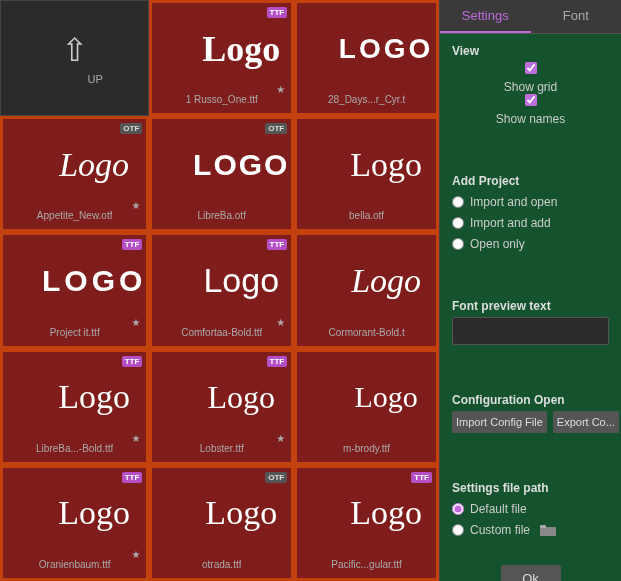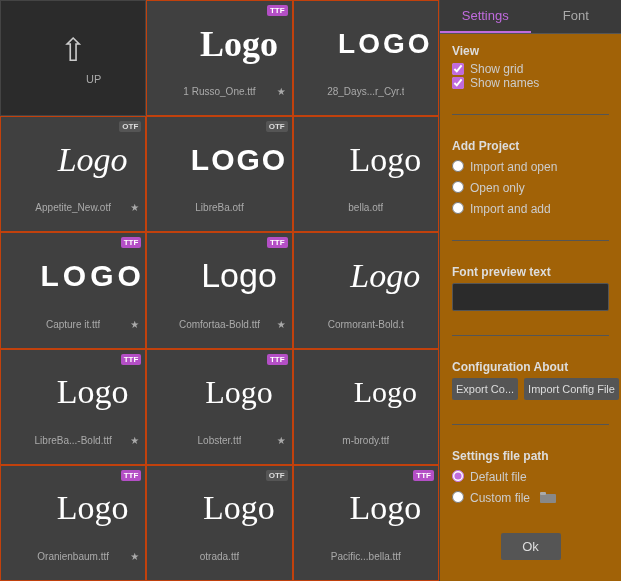--- a/index.html
+++ b/index.html
@@ -18,43 +18,43 @@
       width: 440px;
       height: 581px;
       display: grid;
       grid-template-columns: repeat(3, 1fr);
       grid-template-rows: repeat(5, 1fr);
       border-right: 1px solid #444;
       overflow: hidden;
     }
 
     .font-cell {
-      border: 1px solid #c2410c;
+      border: 3px solid #c2410c;
       display: flex;
       flex-direction: column;
       align-items: center;
       justify-content: center;
       position: relative;
-      background: #404040;
+      background: #7f1d1d;
       cursor: pointer;
     }
 
     .font-cell .preview {
       flex: 1;
       display: flex;
       align-items: center;
       justify-content: center;
       width: 100%;
       margin-left: 39px;
     }
 
     .font-cell .label {
       font-size: 10px;
       color: #aaa;
-      padding-bottom: 18px;
+      padding-bottom: 8px;
       text-align: center;
       white-space: nowrap;
       overflow: hidden;
       text-overflow: ellipsis;
       max-width: 100%;
     }
 
     .font-cell .badge {
       position: absolute;
       top: 4px;
@@ -96,21 +96,21 @@
     }
 
     
     .font-logo { font-size: 36px; font-weight: bold; color: #fff; font-family: serif; }
     .font-logo-block { font-size: 36px; font-weight: 900; color: #fff; font-family: 'Arial Black', sans-serif; letter-spacing: 2px; }
 
     
     .right-panel {
       width: 181px;
       height: 581px;
-      background: #a16207;
+      background: #14532d;
       display: flex;
       flex-direction: column;
     }
 
     .tabs {
       display: flex;
       border-bottom: 1px solid #555;
     }
     .tab {
       flex: 1;
@@ -142,29 +142,31 @@
       font-weight: bold;
       margin-bottom: 4px;
     }
 
     .checkbox-row {
       display: flex;
       align-items: center;
       gap: 6px;
       font-size: 12px;
       color: #ccc;
+      flex-direction: column;
     }
     .checkbox-row input[type=checkbox] {
       accent-color: #c06bde;
       width: 12px;
       height: 12px;
     }
 
     .radio-row {
       display: flex;
+      align-items: center;
       gap: 6px;
       font-size: 12px;
       color: #ccc;
       margin-top: 7px;
     }
     .radio-row input[type=radio] {
       accent-color: #c06bde;
       width: 12px;
       height: 12px;
     }
@@ -265,21 +267,21 @@
     </div>
     <div class="label">bella.otf</div>
   </div>
 
   <div class="font-cell">
     <span class="badge badge-ttf">TTF</span>
     <div class="preview">
       <span style="font-size:30px;color:#fff;font-family:'Arial Black',sans-serif;font-weight:900;letter-spacing:4px;">LOGO</span>
     </div>
     <span class="star">★</span>
-    <div class="label">Capture it.ttf</div>
+    <div class="label">Project it.ttf</div>
   </div>
   <div class="font-cell">
     <span class="badge badge-ttf">TTF</span>
     <div class="preview">
       <span style="font-size:34px;color:#fff;font-family:'Trebuchet MS',sans-serif;">Logo</span>
     </div>
     <span class="star">★</span>
     <div class="label">Comfortaa-Bold.ttf</div>
   </div>
   <div class="font-cell">
@@ -325,21 +327,21 @@
     <div class="preview">
       <span style="font-size:34px;color:#fff;font-family:cursive;">Logo</span>
     </div>
     <div class="label">otrada.ttf</div>
   </div>
   <div class="font-cell">
     <span class="badge badge-ttf">TTF</span>
     <div class="preview">
       <span style="font-size:34px;color:#fff;font-family:Georgia,serif;">Logo</span>
     </div>
-    <div class="label">Pacific...bella.ttf</div>
+    <div class="label">Pacific...gular.ttf</div>
   </div>
 </div>
 
 <div class="right-panel">
   <div class="tabs">
     <div class="tab active">Settings</div>
     <div class="tab">Font</div>
   </div>
 
   <div class="panel-content">
@@ -358,43 +360,43 @@
 
     <div class="divider"></div>
 
     <div>
       <div class="section-title">Add Project</div>
       <div class="radio-row">
         <input type="radio" name="add-project" id="import-open" style="">
         <label for="import-open">Import and open</label>
       </div>
       <div class="radio-row">
+        <input type="radio" name="add-project" id="import-add" style="">
+        <label for="import-add">Import and add</label>
+      </div>
+      <div class="radio-row">
         <input type="radio" name="add-project" id="open-only" style="">
         <label for="open-only">Open only</label>
-      </div>
-      <div class="radio-row">
-        <input type="radio" name="add-project" id="import-add" style="">
-        <label for="import-add">Import and add</label>
       </div>
     </div>
 
     <div class="divider"></div>
 
     <div>
       <div class="section-title">Font preview text</div>
       <input type="text" class="text-input" style="">
     </div>
 
     <div class="divider"></div>
 
     <div>
-      <div class="section-title">Configuration About</div>
+      <div class="section-title">Configuration Open</div>
       <div class="btn-row">
+        <button class="btn">Import Config File</button>
         <button class="btn">Export Co...</button>
-        <button class="btn">Import Config File</button>
       </div>
     </div>
 
     <div class="divider"></div>
 
     <div>
       <div class="section-title">Settings file path</div>
       <div class="radio-row">
         <input type="radio" name="file-path" id="default-file" checked="" style="">
         <label for="default-file">Default file</label>

